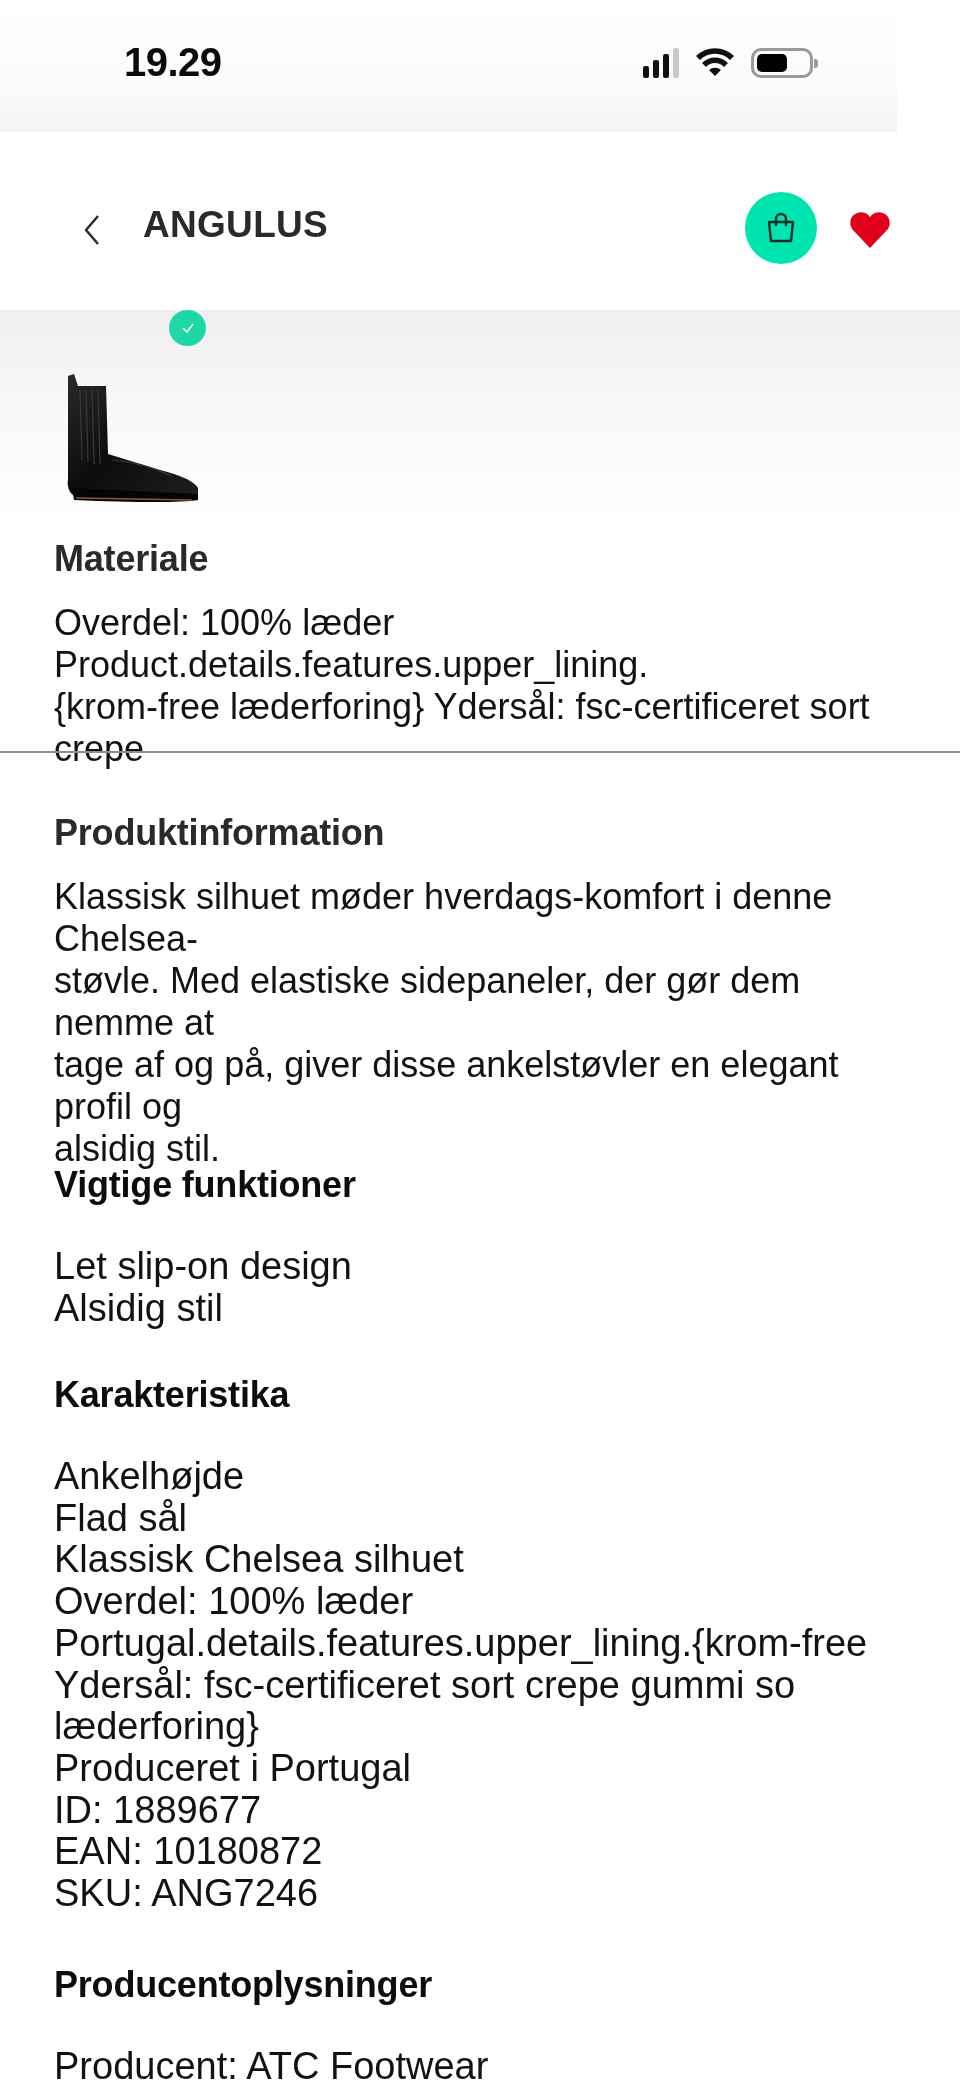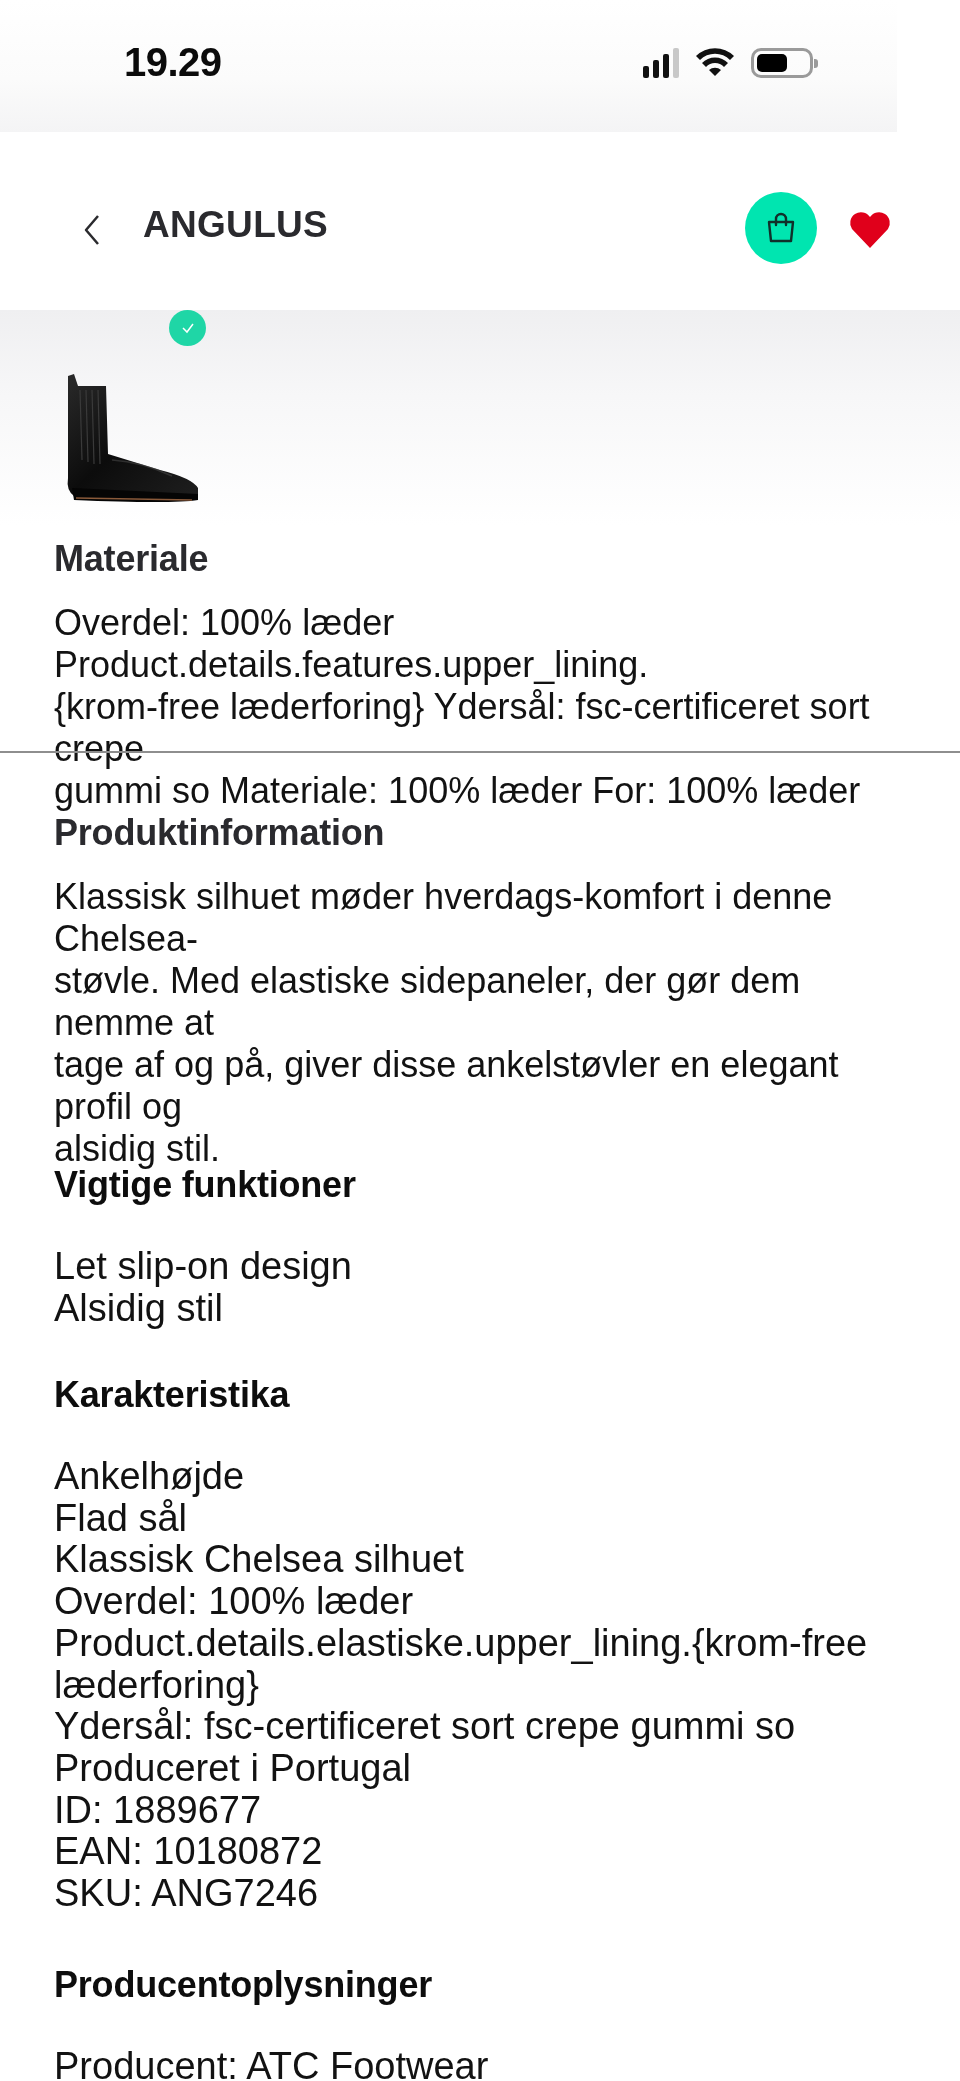--- a/index.html
+++ b/index.html
@@ -105,21 +105,20 @@
       <polyline points="3,8 7,12 13,4" fill="none" stroke="#ffffff" stroke-width="1.5"></polyline>
     </svg>
   </div>
 </div>
 
 <div class="section" style="top:538px">
   <div class="h2">Materiale</div>
   <div style="margin-top:22px">
     <div class="p">Overdel: 100% læder Product.details.features.upper_lining.</div>
     <div class="p">{krom-free læderforing} Ydersål: fsc-certificeret sort crepe</div>
-    <div class="p">gummi so Materiale: 100% læder For: 100% læder</div>
   </div>
 </div>
 
 <div class="divider"></div>
 
 <div class="section" style="top:812px">
   <div class="h2">Produktinformation</div>
   <div style="margin-top:22px">
     <div class="p">Klassisk silhuet møder hverdags-komfort i denne Chelsea-</div>
     <div class="p">støvle. Med elastiske sidepaneler, der gør dem nemme at</div>
@@ -136,23 +135,23 @@
   </div>
 </div>
 
 <div class="section" style="top:1374px">
   <div class="h2 black">Karakteristika</div>
   <div style="margin-top:40px">
     <div class="line">Ankelhøjde</div>
     <div class="line">Flad sål</div>
     <div class="line">Klassisk Chelsea silhuet</div>
     <div class="line">Overdel: 100% læder</div>
-    <div class="line">Product.details.elastiske.upper_lining.{krom-free</div>
+    <div class="line">Portugal.details.features.upper_lining.{krom-free</div>
+    <div class="line">Ydersål: fsc-certificeret sort crepe gummi so</div>
     <div class="line">læderforing}</div>
-    <div class="line">Ydersål: fsc-certificeret sort crepe gummi so</div>
     <div class="line">Produceret i Portugal</div>
     <div class="line">ID: 1889677</div>
     <div class="line">EAN: 10180872</div>
     <div class="line">SKU: ANG7246</div>
   </div>
 </div>
 
 <div class="section" style="top:1964px">
   <div class="h2 black">Producentoplysninger</div>
   <div style="margin-top:40px">

